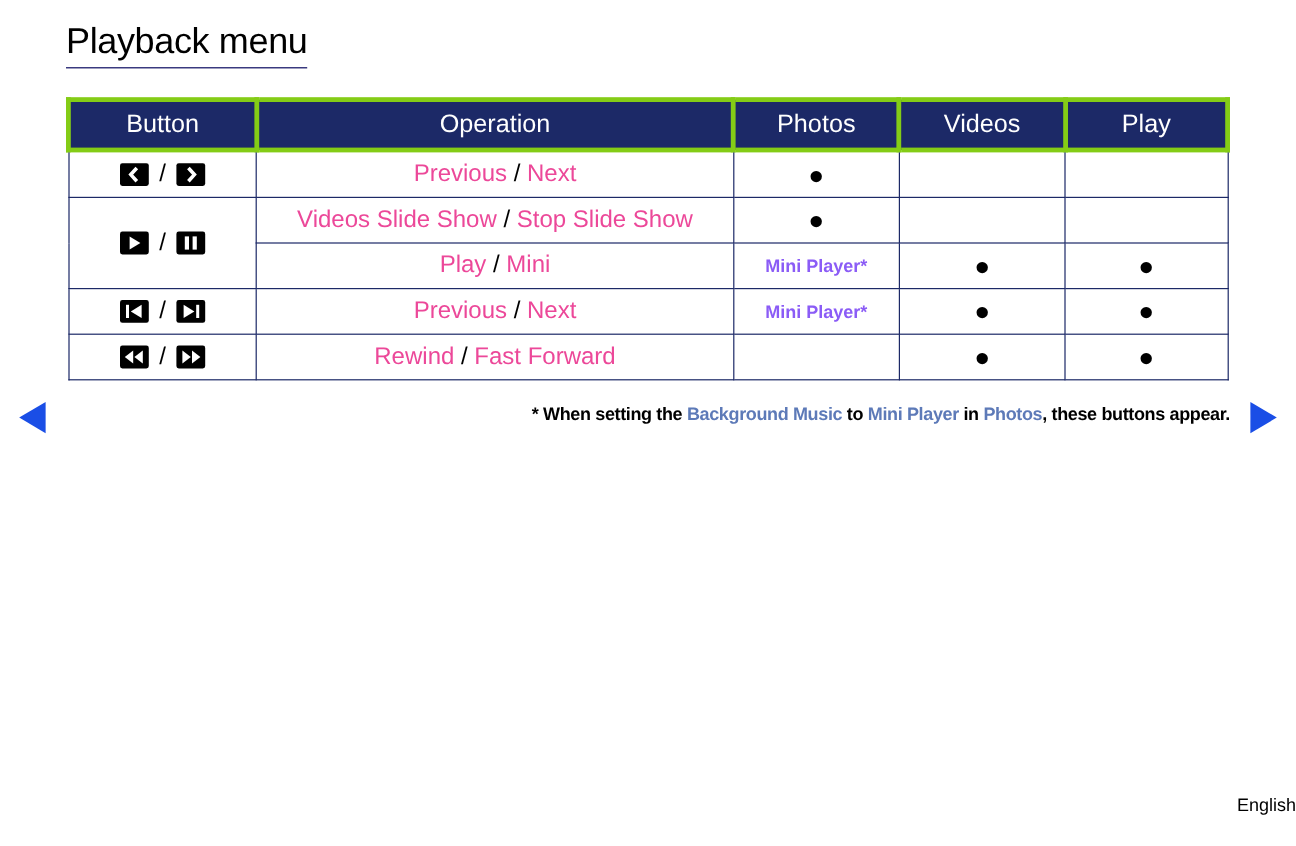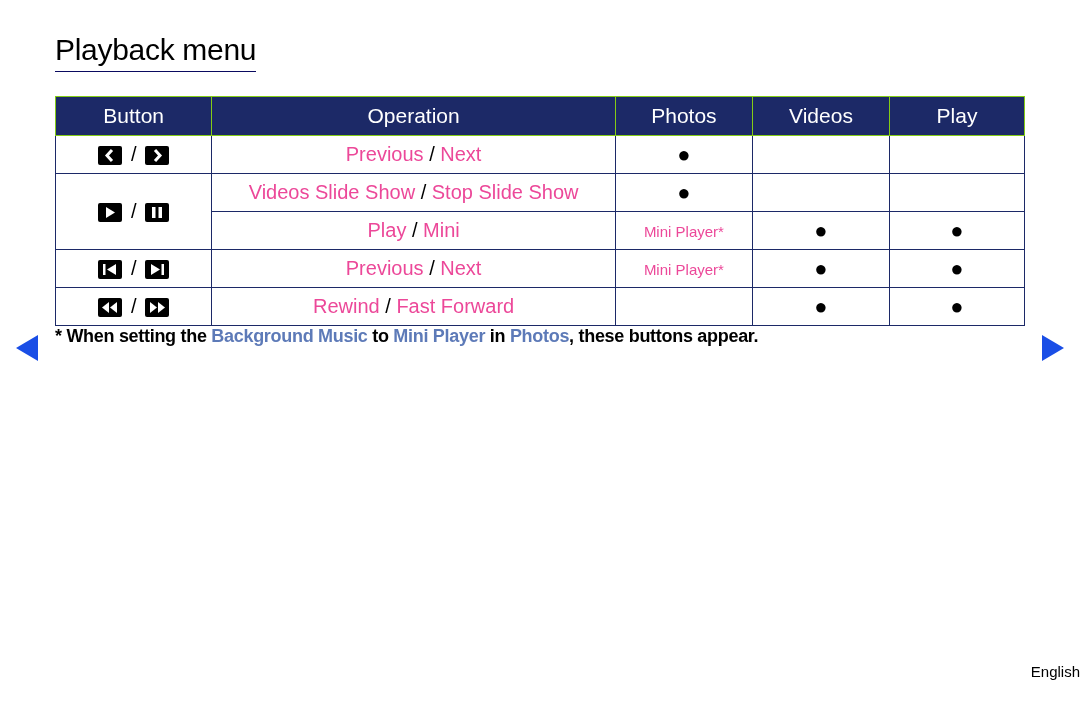--- a/index.html
+++ b/index.html
@@ -5,21 +5,21 @@
   html, body {
     margin: 0;
     padding: 0;
     width: 1080px;
     height: 705px;
     background: #ffffff;
     font-family: Arial, Helvetica, sans-serif;
     position: relative;
   }
   .content {
-    padding: 33px 55px 0 55px;
+    padding: 18px 55px 0 55px;
   }
   .title {
     font-size: 30px;
     color: #000;
     font-weight: 400;
     border-bottom: 1.5px solid #0a0a60;
     display: inline-block;
     padding-bottom: 4px;
     letter-spacing: -0.3px;
   }
@@ -29,42 +29,42 @@
   table {
     border-collapse: collapse;
     width: 970px;
   }
   th {
     background: #1c2967;
     color: #fff;
     font-weight: 400;
     font-size: 21px;
     padding: 7px 6px;
-    border: 1px solid #84cc16;
+    border: 4px solid #84cc16;
   }
   td {
     border: 1px solid #1c2967;
     font-size: 20px;
     text-align: center;
     padding: 7px 6px;
     color: #000;
     vertical-align: middle;
     height: 23px;
   }
   td.button-cell {
     color: #000;
     white-space: nowrap;
   }
   .link-blue {
     color: #ec4899;
   }
   .mini {
-    color: #ec4899;
+    color: #8b5cf6;
     font-size: 15px;
-    font-weight: normal;
+    font-weight: bold;
   }
   .bullet {
     font-size: 22px;
     line-height: 1;
   }
   .icon-btn {
     display: inline-block;
     width: 24px;
     height: 19px;
     background: #000;
@@ -72,23 +72,25 @@
     vertical-align: middle;
     position: relative;
     margin: 0 3px;
   }
   .icon-btn svg {
     position: absolute;
     top: 0; left: 0;
     width: 100%; height: 100%;
   }
   .footnote {
-    font-size: 18px;
+    font-size: 15px;
+    margin-top: 20px;
     font-weight: bold;
     letter-spacing: -0.3px;
+    text-align: right;
   }
   .footnote .fn-blue {
     color: #5d7ab8;
     font-weight: bold;
   }
   .nav-arrow {
     position: absolute;
     top: 335px;
     width: 0; height: 0;
     cursor: pointer;

